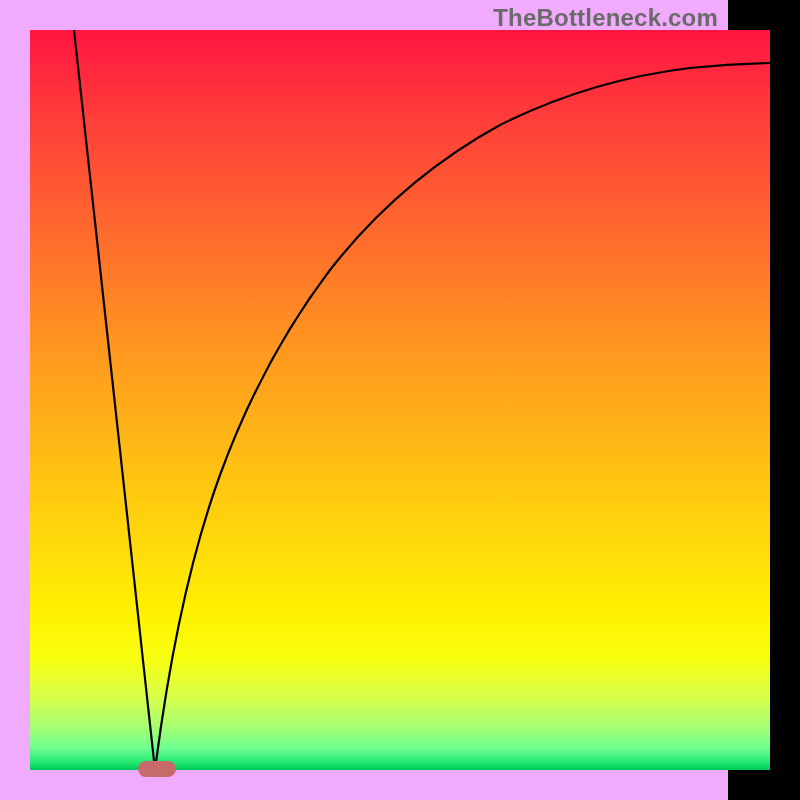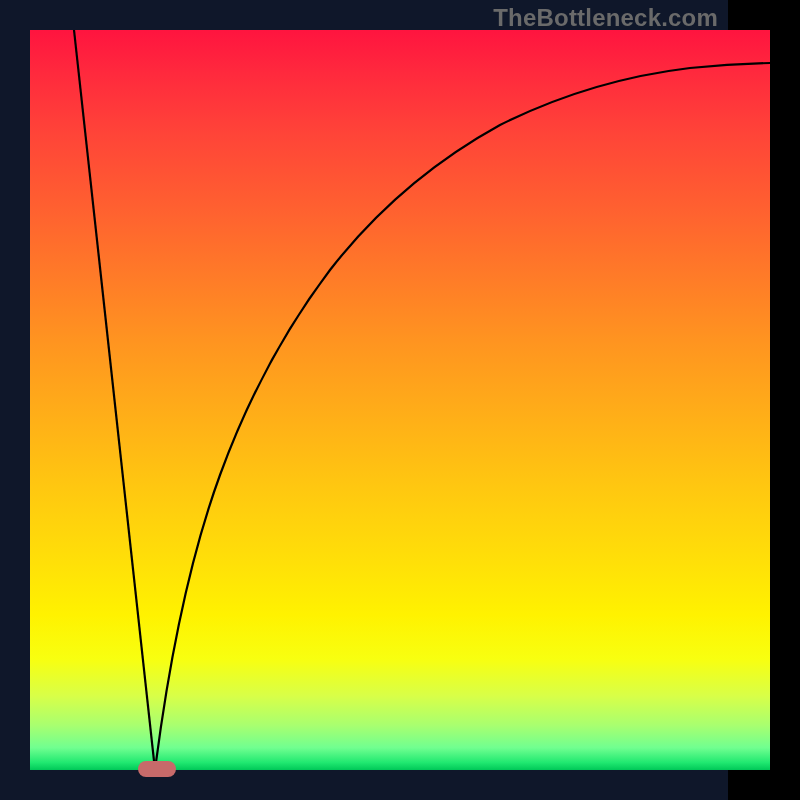--- a/index.html
+++ b/index.html
@@ -9,21 +9,21 @@
     height: 800px;
     background: #000;
     overflow: hidden;
   }
   .frame {
     position: absolute;
     top: 0;
     left: 0;
     width: 728px;
     height: 800px;
-    background: #0f172a;
+    background: #f0abfc;
   }
   .plot-area {
     position: absolute;
     left: 30px;
     top: 30px;
     width: 740px;
     height: 740px;
     background: linear-gradient(to bottom,
       #ff143f 0%,
       #ff2a3d 6%,

